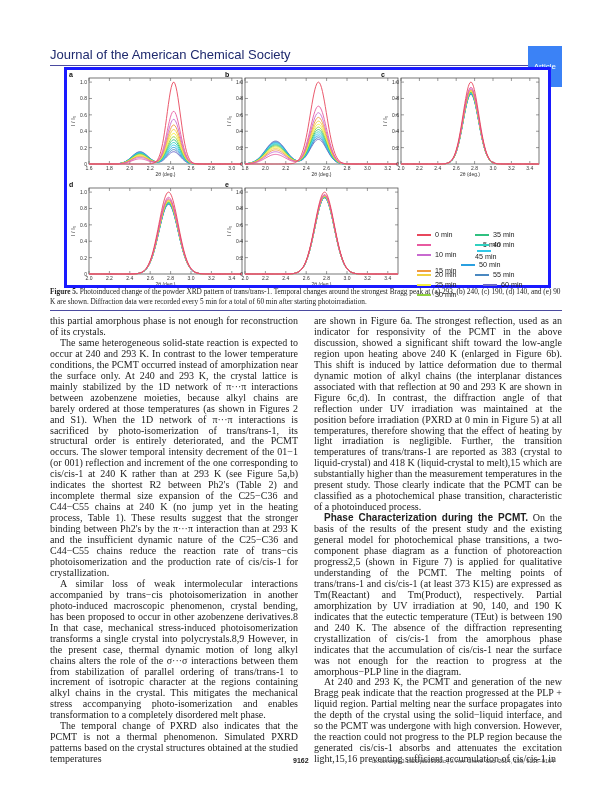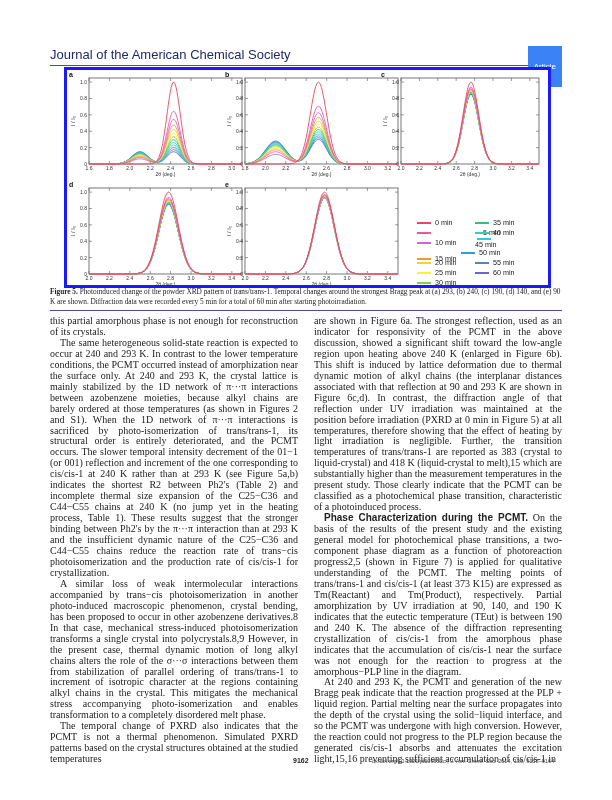--- a/index.html
+++ b/index.html
@@ -13,21 +13,21 @@
   .caption b { font-weight:bold; }
   .sep { position:absolute; left:50px; top:310px; width:512px; border-top:1px solid #4a4aa0; }
   .col { position:absolute; top:316px; width:248px; font-size:10px; line-height:10.95px; text-align:justify; color:#222; }
   .col p { margin:0; }
   .col p.ind { text-indent:10px; }
   .col-left { left:50px; }
   .col-right { left:314px; }
   .footer-page { position:absolute; left:293px; top:757px; font-family:"Liberation Sans", sans-serif; font-weight:bold; font-size:7px; }
   .footer-doi { position:absolute; left:372px; top:758px; font-family:"Liberation Sans", sans-serif; font-size:5.6px; color:#444; }
   .legend { position:absolute; left:420px; top:215px; width:120px; height:85px; font-family:"Liberation Sans", sans-serif; font-size:7.2px; }
-  .legend-item { position:absolute; display:flex; align-items:center; }
+  .legend-item { position:absolute; display:flex; align-items:center;margin-top:12px; }
   .legend-line { width:14px; height:2px; margin-right:4px; }
 </style>
 </head>
 <body>
 
 <div class="journal-header">
   <span class="journal-title">Journal of the American Chemical Society</span>
   <span class="article-badge">Article</span>
 </div>
 
@@ -381,21 +381,21 @@
         <span>45 min</span>
       </div>
       <div class="legend-item" style="left: 44px; top: 30px;">
         <span class="legend-line" style="background: rgb(42, 160, 224);"></span>
         <span>50 min</span>
       </div>
       <div class="legend-item" style="left: 58px; top: 40px;">
         <span class="legend-line" style="background: rgb(74, 136, 192);"></span>
         <span>55 min</span>
       </div>
-      <div class="legend-item" style="left: 58px; top: 50px;">
+      <div class="legend-item" style="left: 66px; top: 50px;">
         <span class="legend-line" style="background: rgb(106, 104, 200);"></span>
         <span>60 min</span>
       </div>
     </div>
 </div>
 
 <div class="caption">
   <b>Figure 5.</b><span> Photoinduced change of the powder XRD pattern of trans/trans-1. Temporal changes around the strongest Bragg peak at (a) 293, (b) 240, (c) 190, (d) 140, and (e) 90 K are shown. Diffraction data were recorded every 5 min for a total of 60 min after starting photoirradiation.</span>
 </div>
 <div class="sep"></div>

